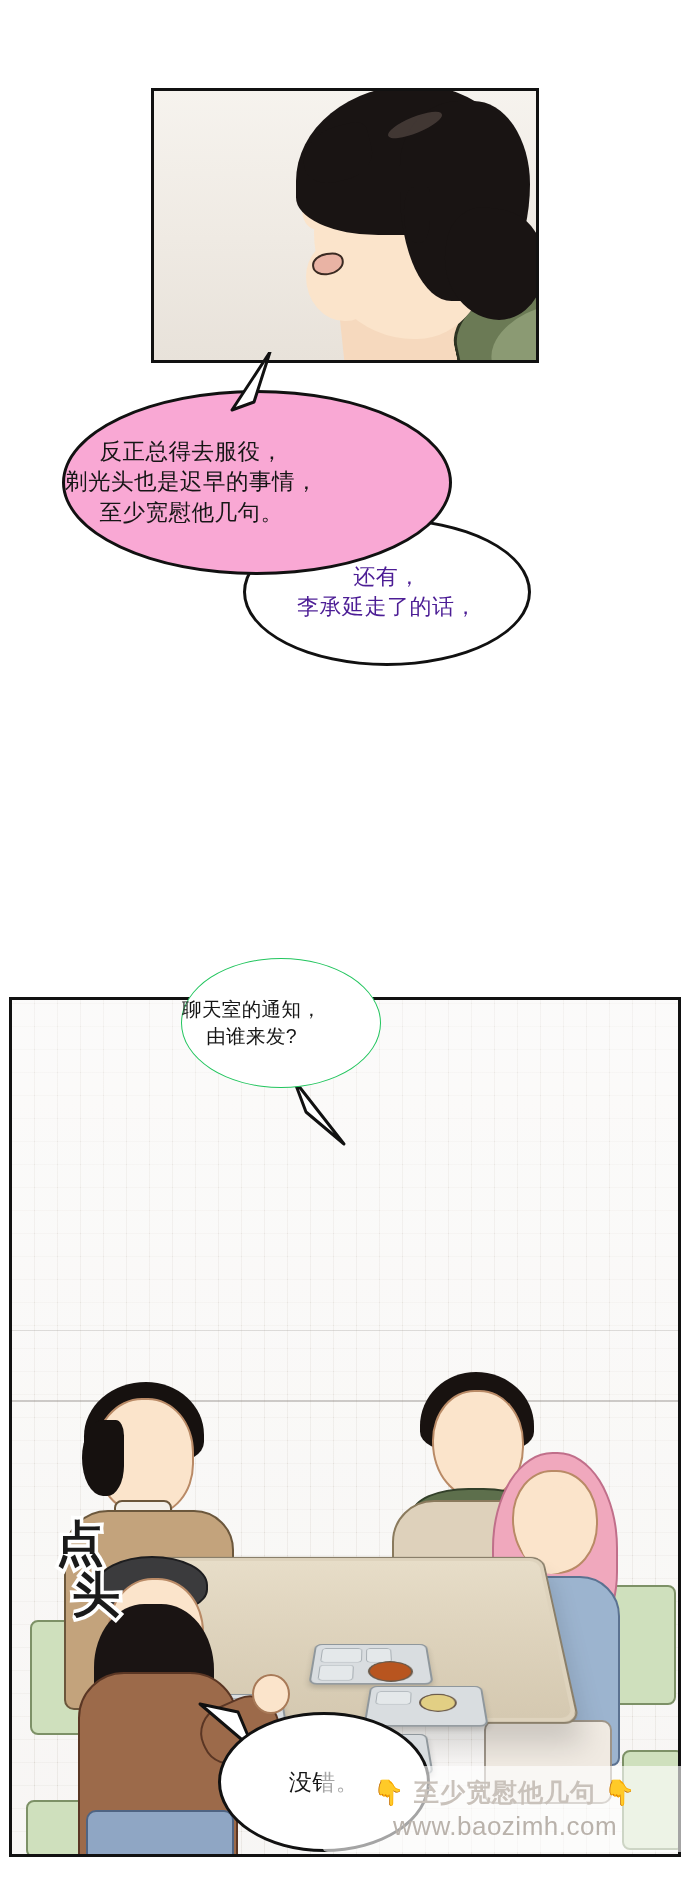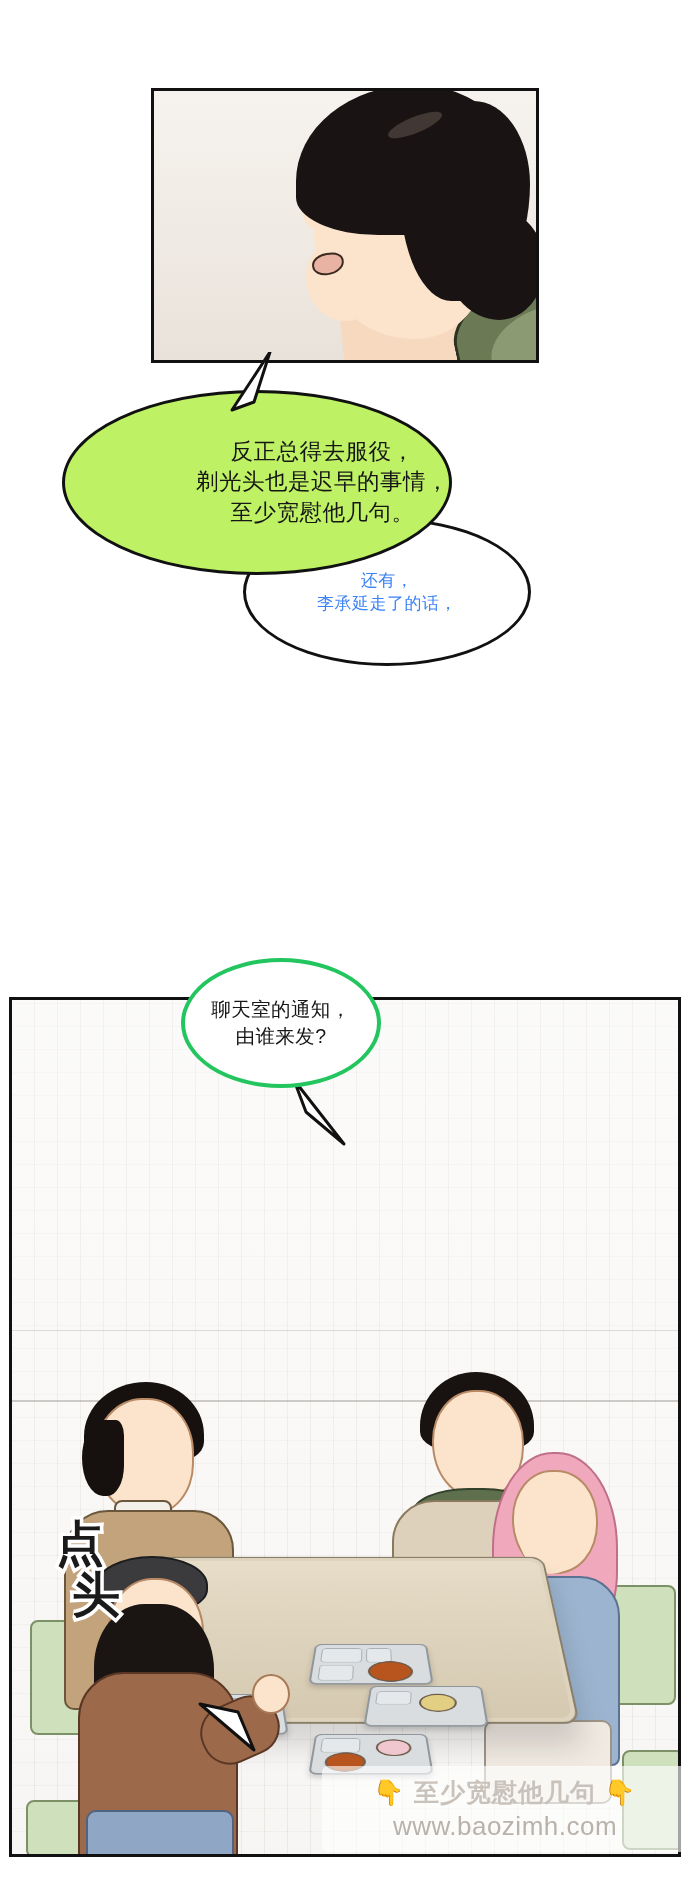--- a/index.html
+++ b/index.html
@@ -156,23 +156,23 @@
     border-radius: 50%; transform: rotate(-22deg); opacity: .8;
   }
 
   
   .bubble1 {
     position: absolute;
     left: 62px; top: 390px;
     width: 390px; height: 185px;
     border: 3px solid #111;
     border-radius: 50% / 50%;
-    background: #bef264;
+    background: #f9a8d4;
     z-index: 5;
-    display: flex; align-items: center; justify-content: flex-end;
+    display: flex; align-items: center; justify-content: flex-start;
   }
   .bubble1 .btext {
     text-align: center;
     font-size: 22.5px;
     line-height: 1.34;
     color: #161616;
     letter-spacing: .5px;
     white-space: pre-line;
     font-weight: 400;
   }
@@ -190,23 +190,23 @@
     left: 243px; top: 518px;
     width: 288px; height: 148px;
     border: 3px solid #111;
     border-radius: 50% / 50%;
     background: #ffffff;
     z-index: 4;
     display: flex; align-items: center; justify-content: center;
   }
   .bubble2 .btext {
     text-align: center;
-    font-size: 17px;
+    font-size: 22px;
     line-height: 1.38;
-    color: #3b82f6;
+    color: #4c1d95;
     letter-spacing: .5px;
     white-space: pre-line;
   }
 
   
   .panel2 {
     position: absolute;
     left: 9px; top: 997px;
     width: 672px; height: 860px;
     border: 3px solid #111;
@@ -430,25 +430,25 @@
     position: absolute; left: 506px; top: 486px;
     width: 66px; height: 88px; background: #fbe4cb;
     border-radius: 46% 48% 50% 50%;
   }
 
   
   .bubble3 {
     position: absolute;
     left: 181px; top: 958px;
     width: 200px; height: 130px;
-    border: 4px solid #22c55e;
+    border: 1px solid #22c55e;
     border-radius: 50% / 50%;
     background: #ffffff;
     z-index: 20;
-    display: flex; align-items: center; justify-content: center;
+    display: flex; align-items: center; 
   }
   .bubble3 .btext {
     text-align: center;
     font-size: 19.5px;
     line-height: 1.4;
     color: #161616;
     letter-spacing: .4px;
     white-space: pre-line;
   }
   .tail3 {
@@ -634,20 +634,23 @@
 
   <div class="sfx">
     <span class="s1">点</span>
     <span class="s2">头</span>
   </div>
 
   <svg class="tail4" viewBox="0 0 60 56">
     <polygon points="2,4 56,50 40,12" fill="#ffffff" stroke="#111" stroke-width="3" stroke-linejoin="round"></polygon>
   </svg>
 
+  <div class="bubble4">
+    <div class="btext">没错。</div>
+  </div>
 
   <div class="watermark">
     <div class="wm-row1">
       <span class="wm-hand">👇</span>
       <span>至少宽慰他几句</span>
       <span class="wm-hand">👇</span>
     </div>
     <div class="wm-row2">www.baozimh.com</div>
   </div>
 

